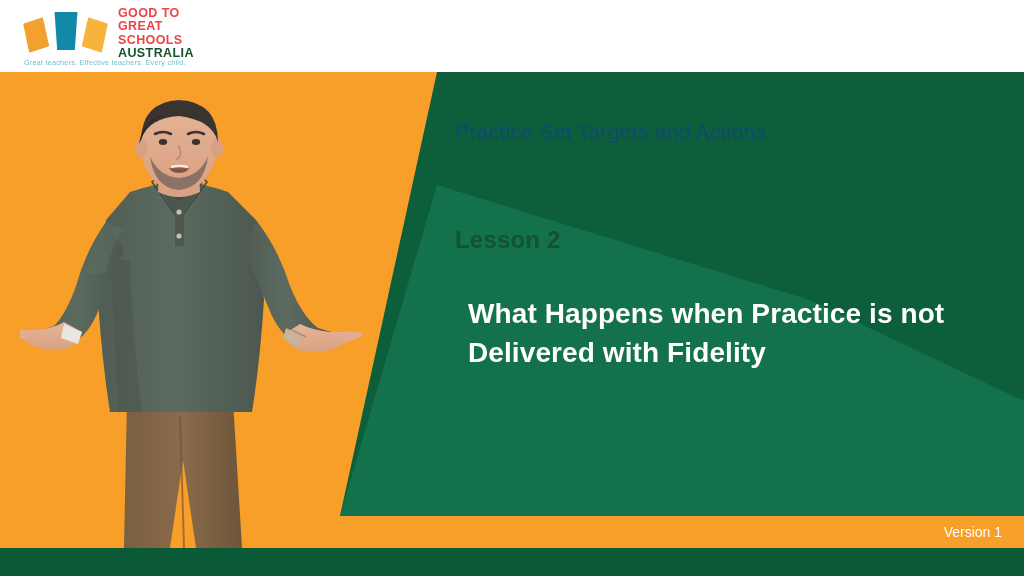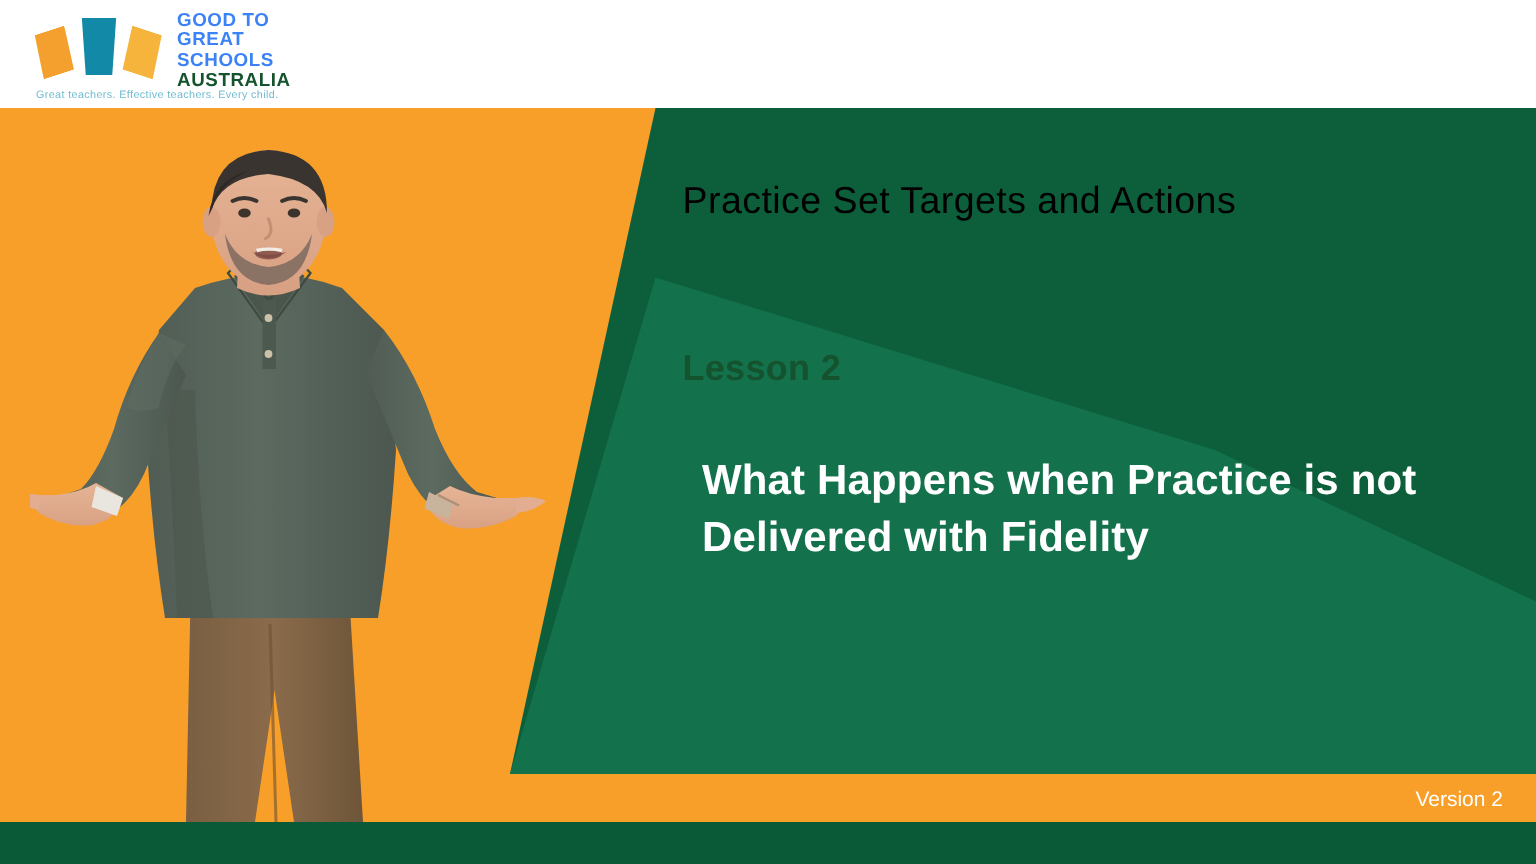--- a/index.html
+++ b/index.html
@@ -67,21 +67,21 @@
     position: absolute;
     left: 96px;
     top: 5px;
     line-height: 1.06;
   }
   .logo-words .lw {
     display: block;
     font-weight: bold;
     font-size: 12.5px;
     letter-spacing: 0.4px;
-    color: #3b82f6;
+    color: #ef4444;
   }
   .logo-words .lw-au {
     display: block;
     font-weight: bold;
     font-size: 12.5px;
     letter-spacing: 0.4px;
     color: #14532d;
   }
   .logo-tagline {
     position: absolute;
@@ -152,22 +152,22 @@
 
   
   .text-block {
     position: absolute;
     left: 455px;
     top: 118px;
     width: 545px;
     z-index: 5;
   }
   .eyebrow {
-    color: #000000;
-    font-size: 25px;
+    color: #0c4a6e;
+    font-size: 21px;
     font-weight: normal;
     letter-spacing: 0.3px;
     line-height: 1.3;
     margin: 0;
   }
   .lesson-label {
     color: #14532d;
     font-size: 24px;
     font-weight: bold;
     letter-spacing: 0.2px;
@@ -283,21 +283,21 @@
   <div class="green-accent">
     <div class="accent-shape"></div>
   </div>
 
   <div class="text-block">
     <p class="eyebrow">Practice Set Targets and Actions</p>
     <p class="lesson-label">Lesson 2</p>
     <h1 class="lesson-title">What Happens when Practice is not Delivered with Fidelity</h1>
   </div>
 
-  <div class="version">Version 2</div>
+  <div class="version">Version 1</div>
 
   <div class="header-band">
     <div class="logo">
       <div class="logo-marks">
         <span class="mark mark-left"></span>
         <span class="mark mark-center"></span>
         <span class="mark mark-right"></span>
       </div>
       <div class="logo-words">
         <span class="lw">GOOD TO</span>

